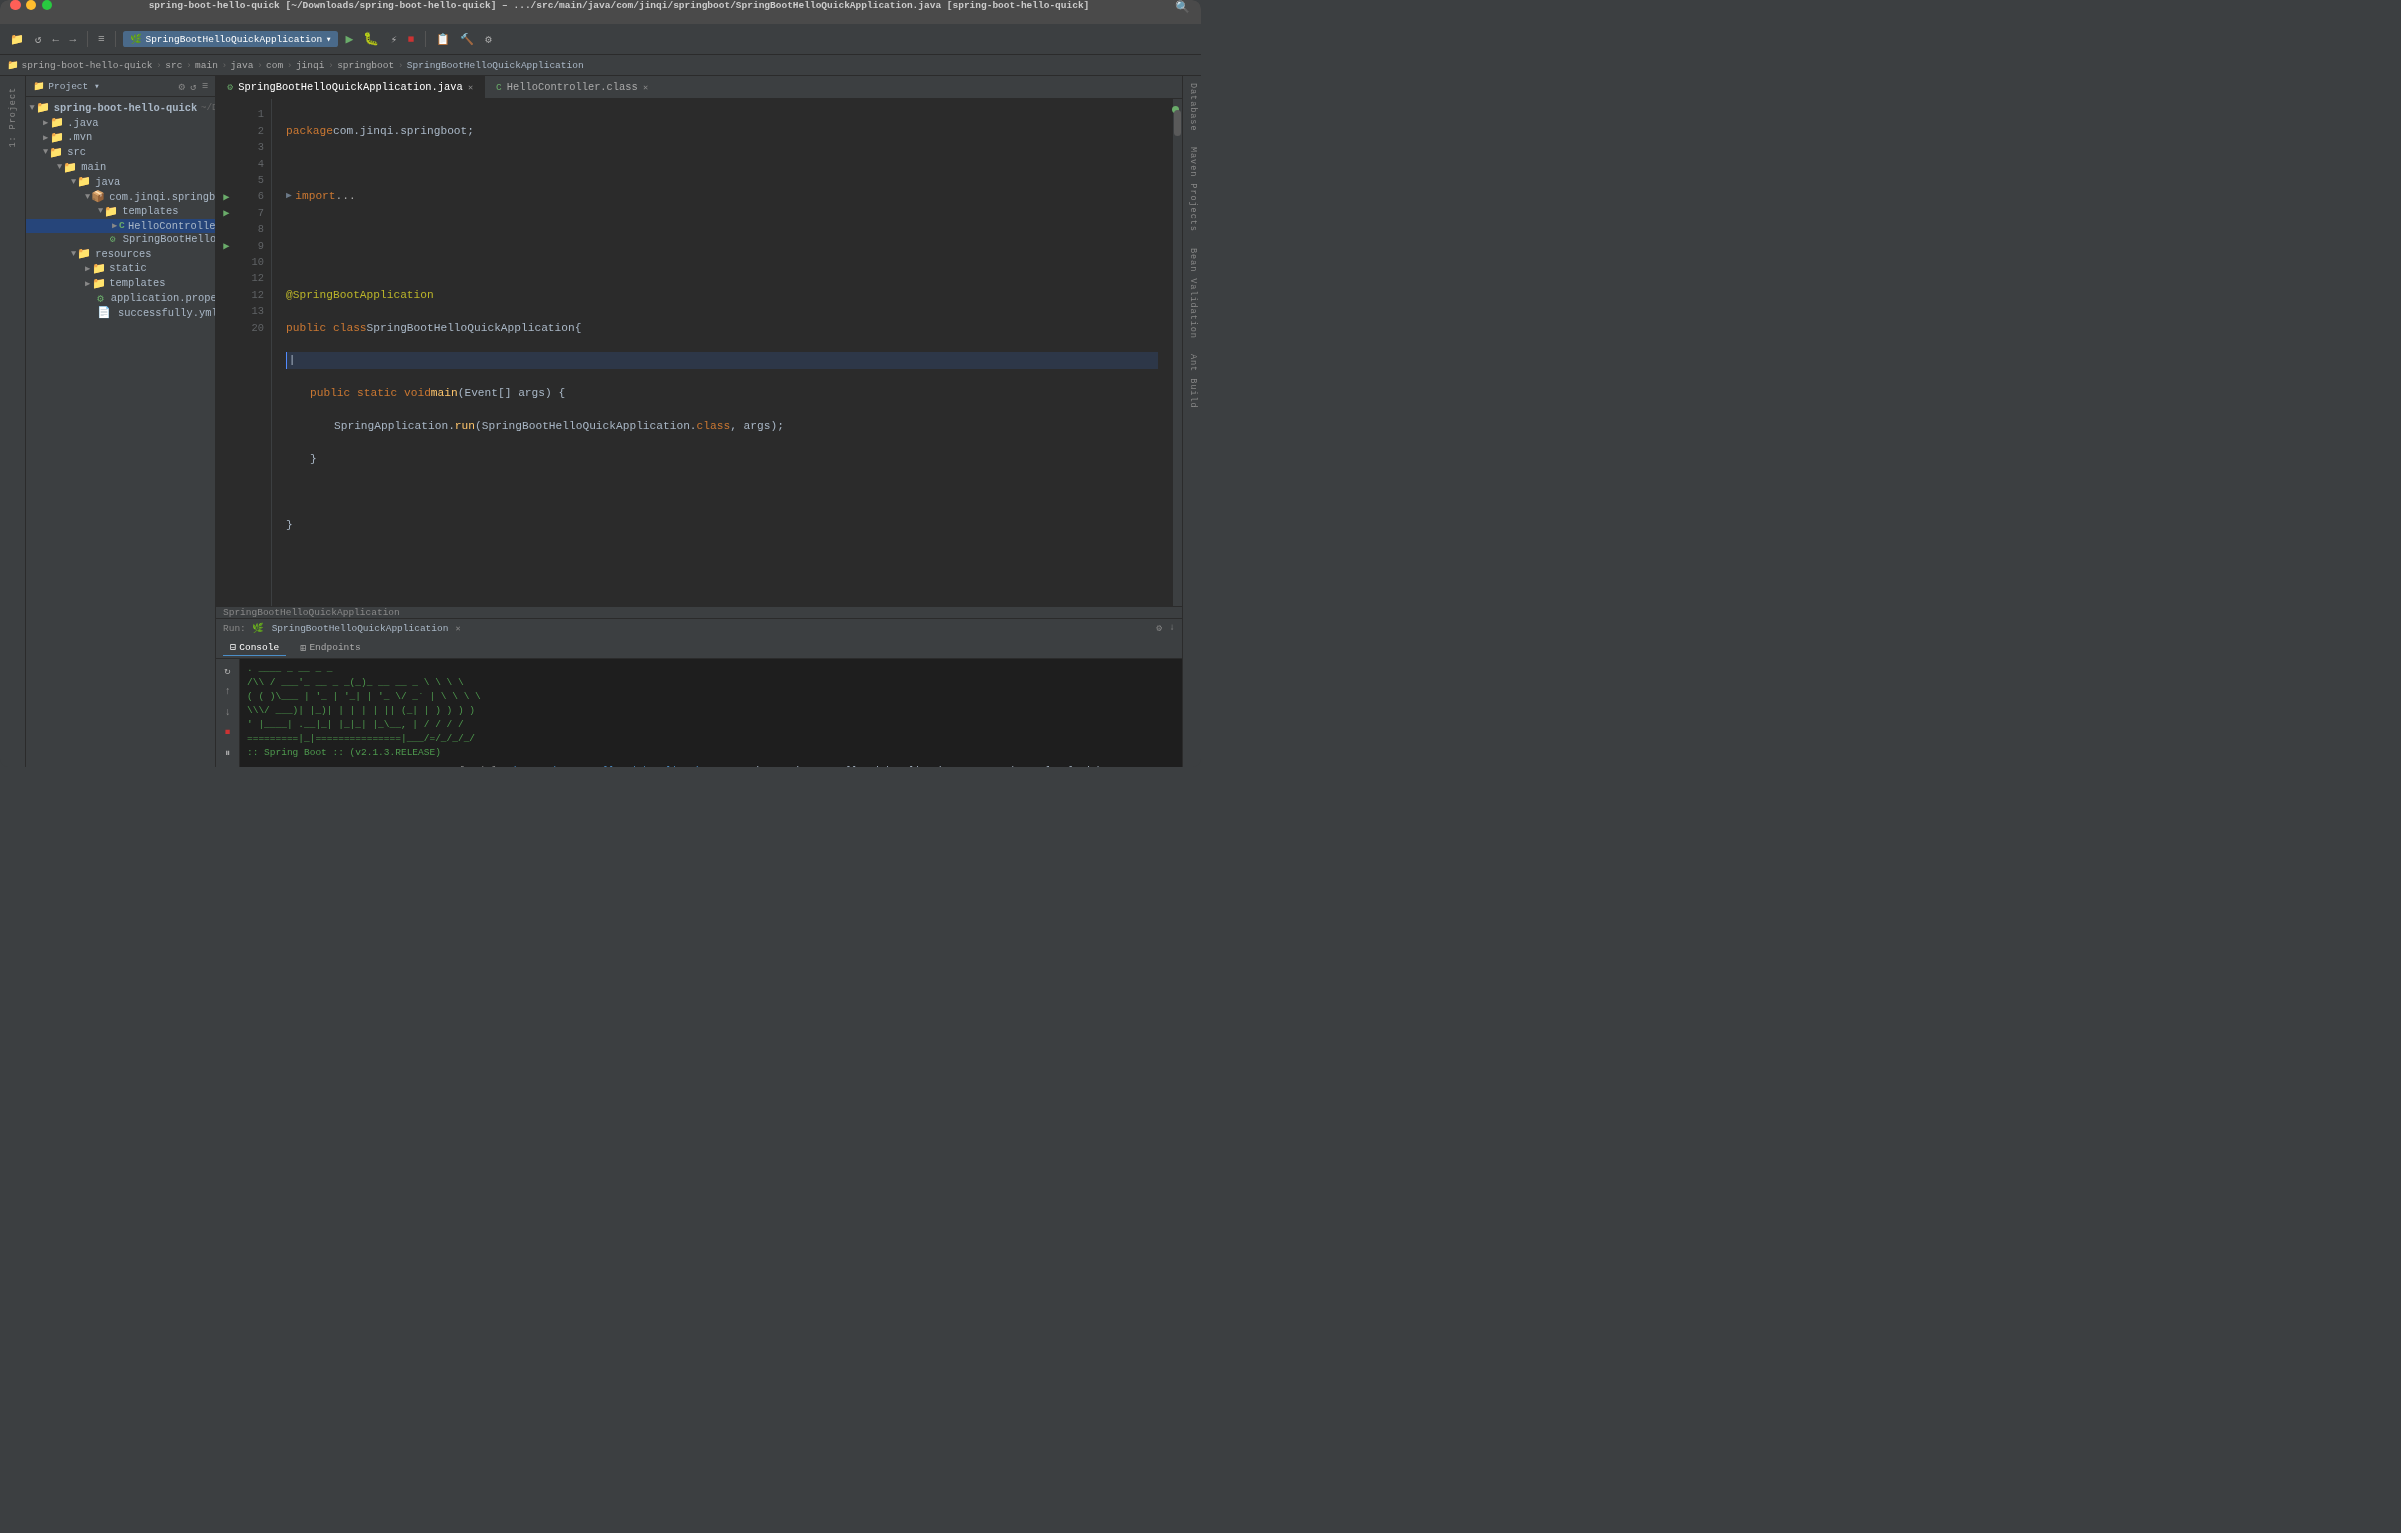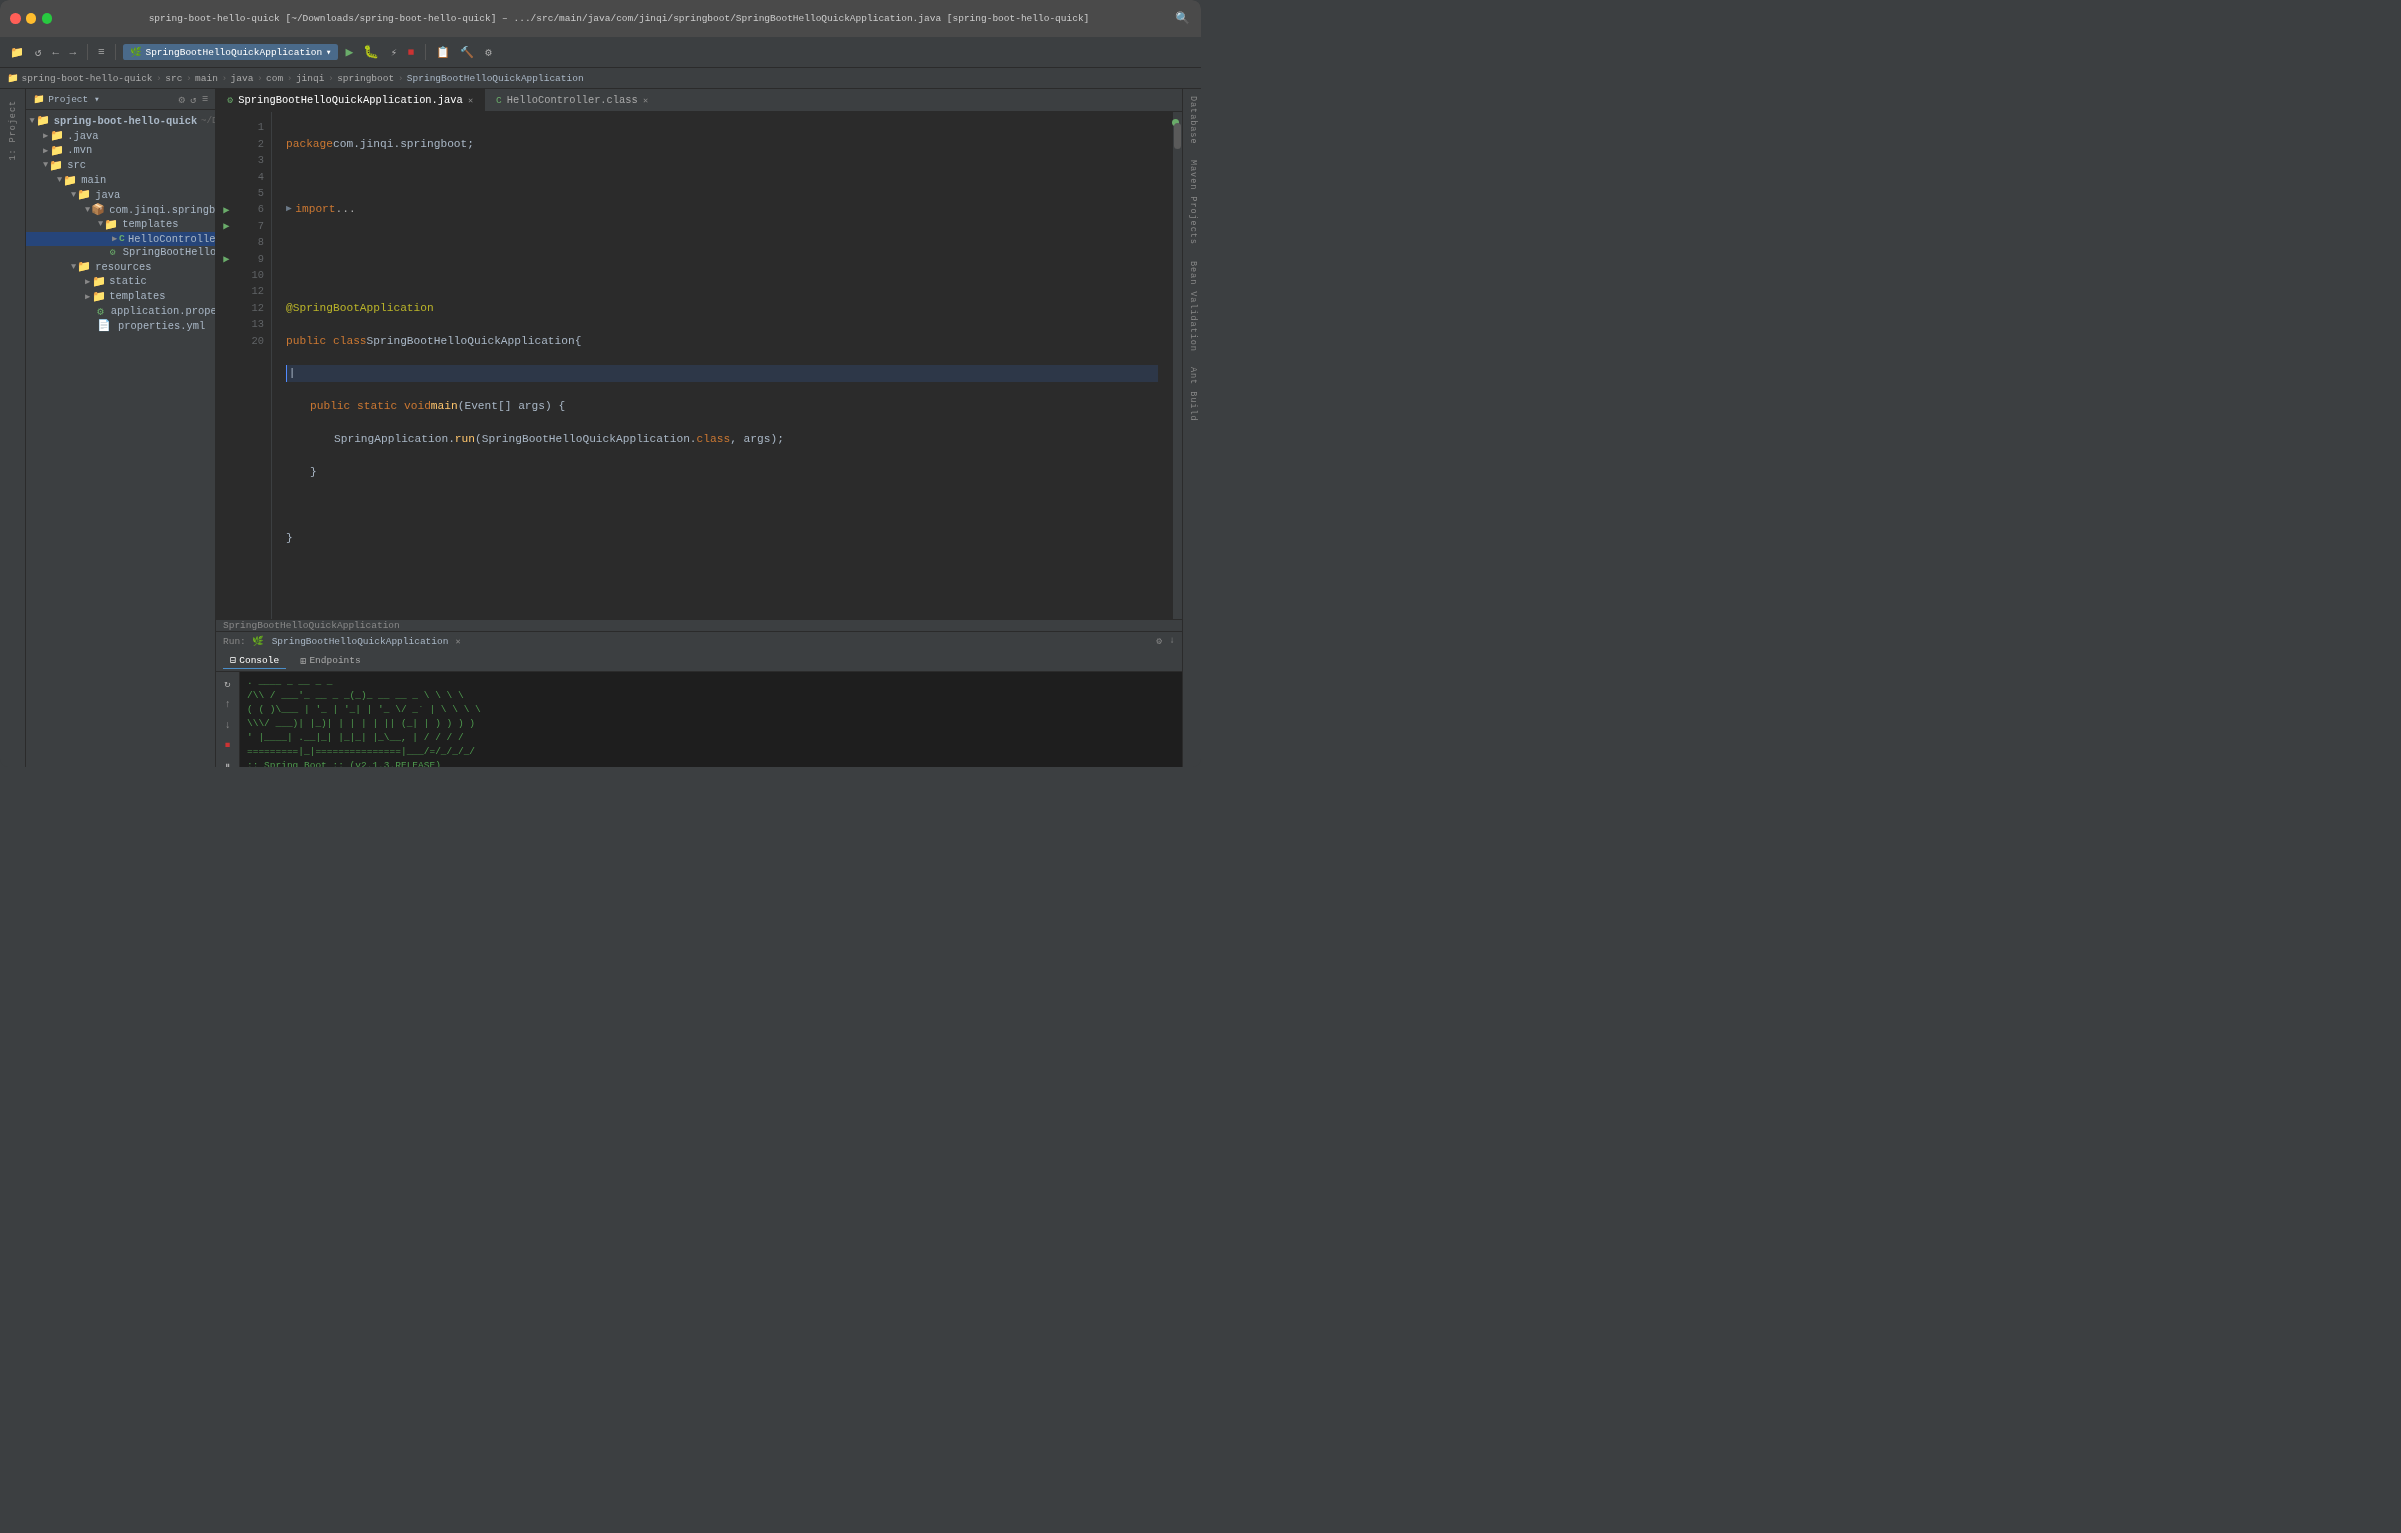--- a/index.html
+++ b/index.html
@@ -9,25 +9,25 @@
       font-size: 10.4px;
       color: #a9b7c6;
       width: 1201px;
       height: 767px;
       overflow: hidden;
       border-radius: 8.6px;
     }
     
     .title-bar {
       background: #4a4a4a;
-      height: 37px;
-      display: flex;
-      align-items: center;
+      height: 24px;
+      display: flex;
       padding: 0 10.4px;
       border-radius: 8.6px 8.6px 0 0;
+      font-weight: bold;
     }
     .traffic-lights {
       display: flex;
       gap: 5.2px;
       margin-right: 10.4px;
     }
     .traffic-light {
       width: 10.4px;
       height: 10.4px;
       border-radius: 50%;
@@ -579,21 +579,21 @@
         <span>templates</span>
       </div>
 
       <div class="tree-item" style="padding-left:59px;">
         <span class="tree-icon" style="color:#6aac6a; margin-left:12px;">⚙</span>
         <span style="margin-left:3.5px;">application.properties</span>
       </div>
 
       <div class="tree-item" style="padding-left:59px;">
         <span class="tree-icon" style="color:#6aac6a; margin-left:12px;">📄</span>
-        <span style="margin-left:3.5px;">properties.yml</span>
+        <span style="margin-left:3.5px;">successfully.yml</span>
       </div>
     </div>
   </div>
 
   <div class="editor-area">
 
     <div class="editor-tabs">
       <div class="editor-tab active">
         <span style="color:#6aac6a; font-size:9.5px;">⚙</span>
         <span>SpringBootHelloQuickApplication.java</span>

